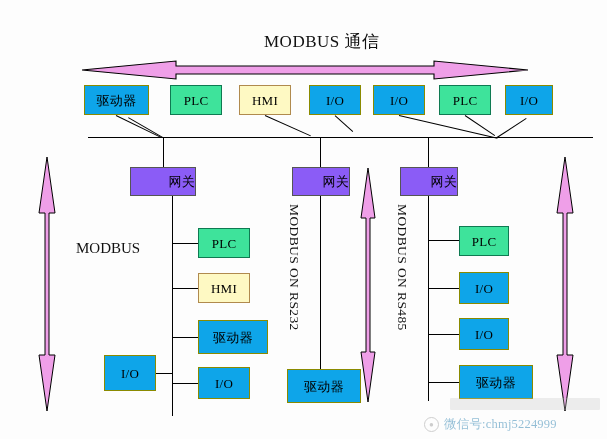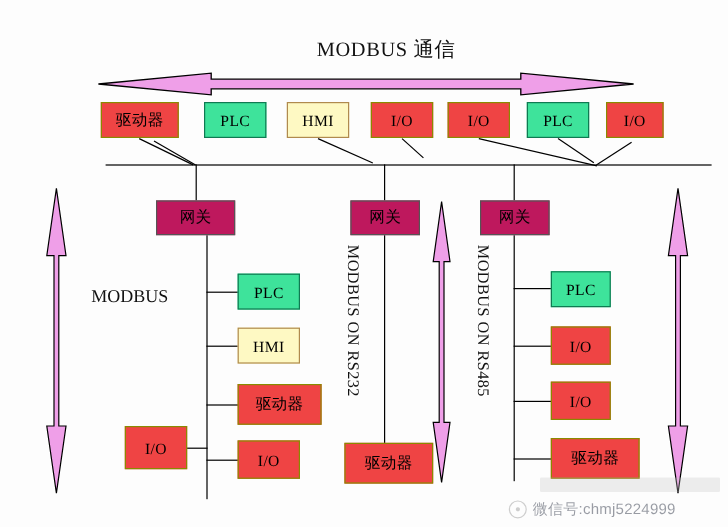--- a/index.html
+++ b/index.html
@@ -15,24 +15,24 @@
     position:absolute;
     box-sizing:border-box;
     display:flex;align-items:center;justify-content:center;
     border:1.4px solid #7a6a00;
     font-size:13px;
     color:#000;
     letter-spacing:.3px;
     line-height:1;
     z-index:6;
   }
-  .node.yellow{background:#ef4444;border-color:#8a8a00;}
+  .node.yellow{background:#0ea5e9;border-color:#8a8a00;}
   .node.green {background:#3ee39b;border-color:#0f7a52;}
   .node.tan   {background:#fef9c3;border-color:#b08a4e;}
-  .node.gray  {background:#be185d;border-color:#555;}
+  .node.gray  {background:#8b5cf6;border-color:#555;justify-content:flex-end;}
   .node.cjk{font-family:"DejaVu Sans","Liberation Sans",sans-serif;font-size:13px;}
 
   
   .hline{position:absolute;background:#000;height:1.2px;z-index:2;}
   .vline{position:absolute;background:#000;width:1.2px;z-index:2;}
   .diag{position:absolute;background:#000;height:1.1px;transform-origin:0 50%;z-index:2;}
 
   
   .label{position:absolute;color:#111;z-index:7;line-height:1.15;white-space:nowrap;}
   #title{font-size:17px;letter-spacing:.5px;}
@@ -54,22 +54,22 @@
     display:flex;align-items:center;gap:5px;
     opacity:.42;z-index:9;
   }
   #watermark .wm-logo{
     width:15px;height:15px;border-radius:50%;
     border:1.4px solid #8d8d8d;box-sizing:border-box;
     display:flex;align-items:center;justify-content:center;
     font-size:8px;color:#8d8d8d;flex:0 0 auto;
   }
   #watermark .wm-text{
-    font-family:Liberation Sans, sans-serif;
-    font-size:12.5px;color:#0f172a;letter-spacing:.2px;white-space:nowrap;
+    font-family:Liberation Serif, serif;
+    font-size:12.5px;color:#0369a1;letter-spacing:.2px;white-space:nowrap;
   }
   #wm-bar{
     position:absolute;left:450px;top:398px;width:150px;height:12px;
     background:rgba(200,200,200,.30);z-index:8;border-radius:1px;
   }
 </style>
 </head>
 <body>
 
 <div id="stage">

